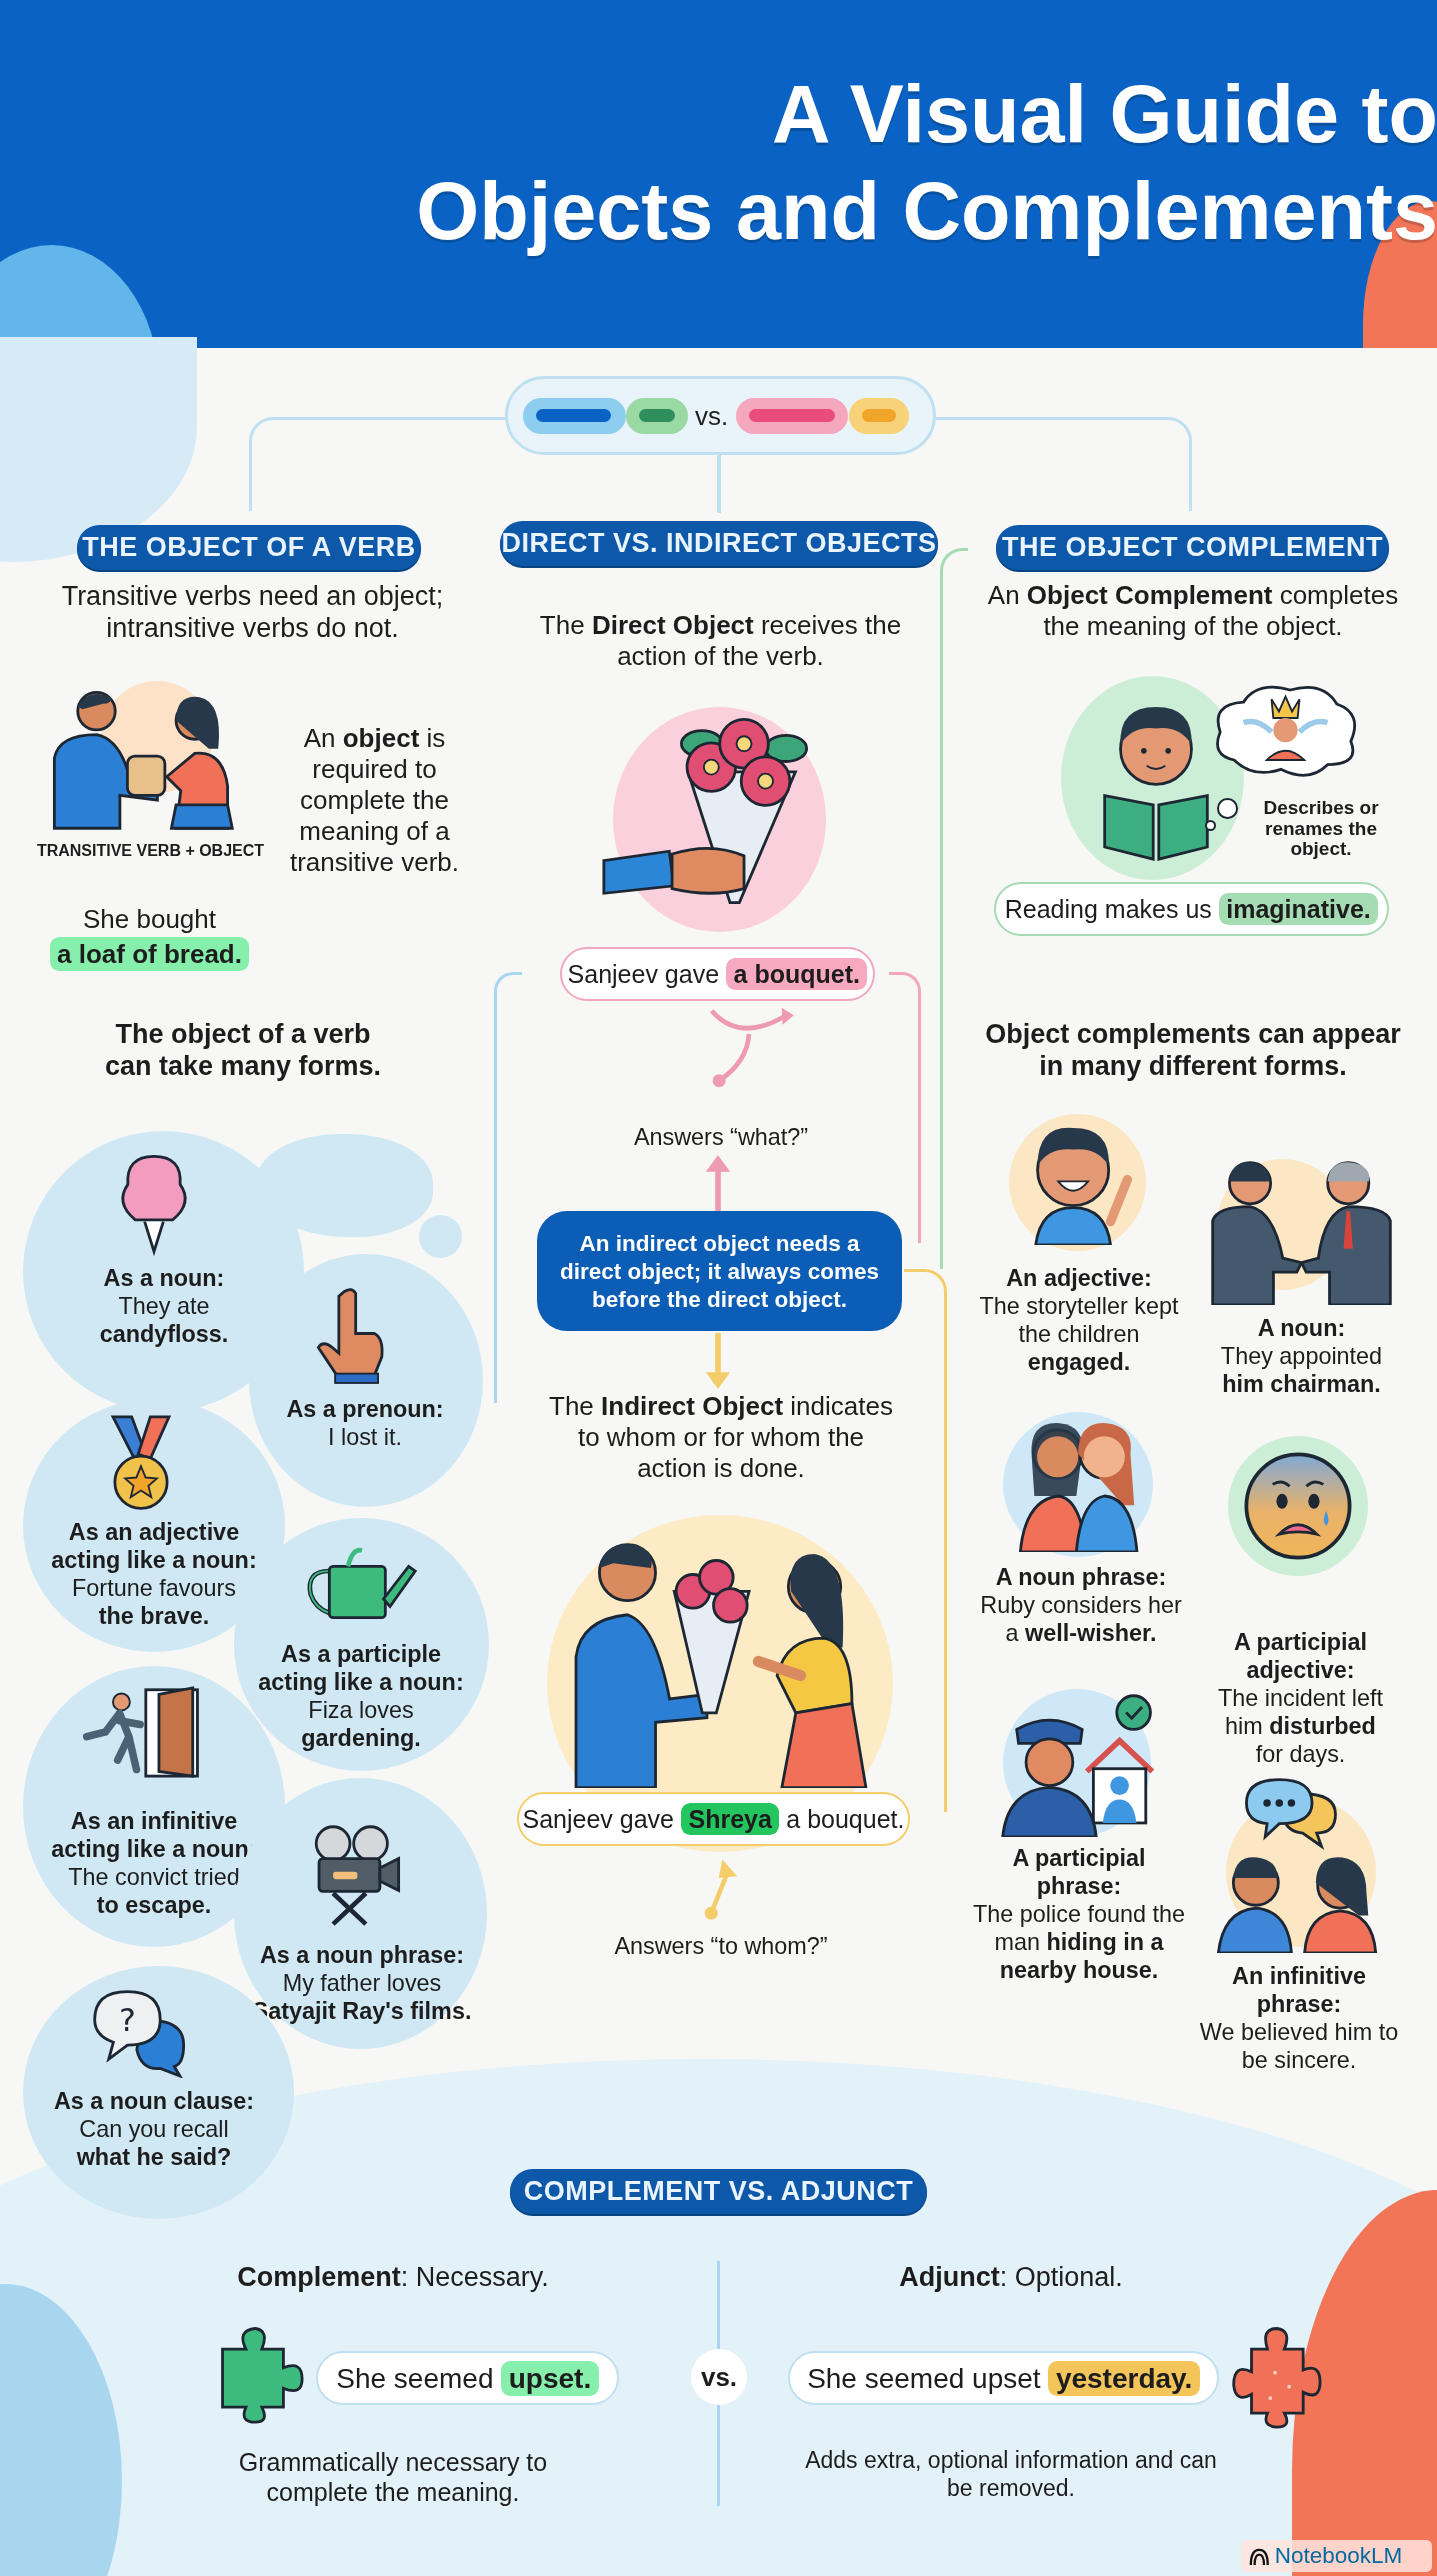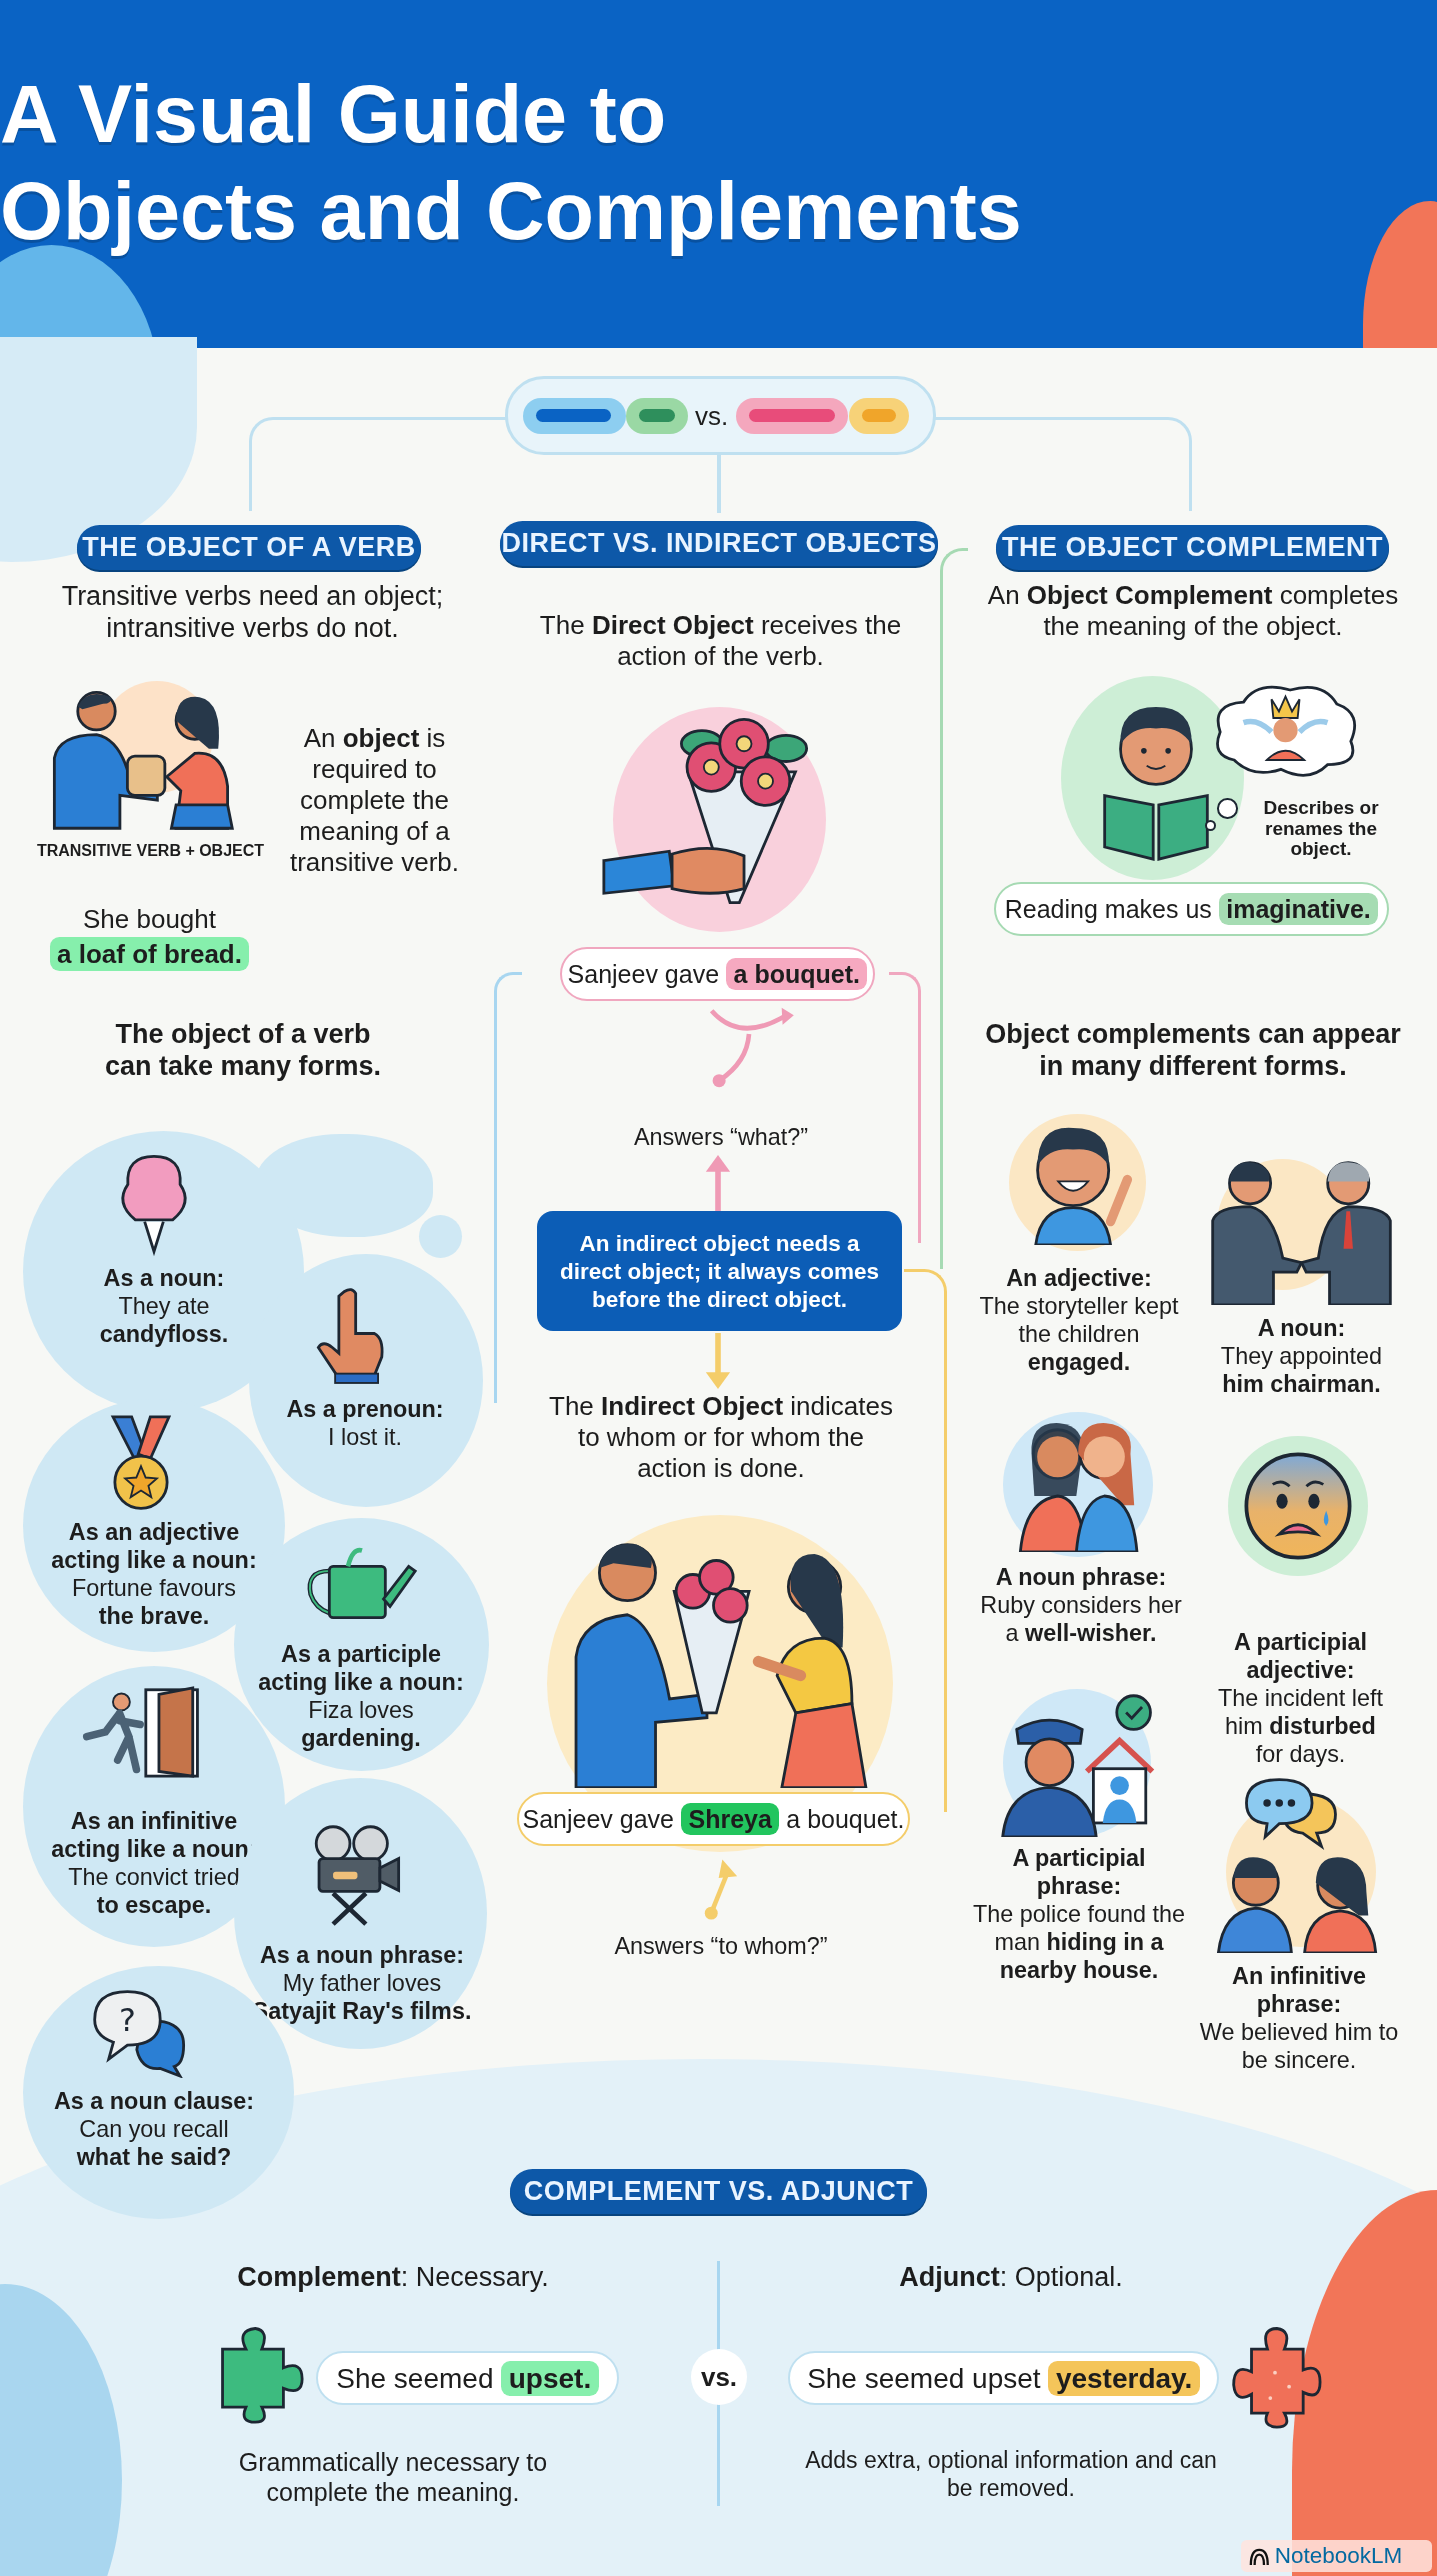--- a/index.html
+++ b/index.html
@@ -23,21 +23,21 @@
     left: -56px; top: 245px; width: 215px; height: 281px;
     background: #63b6ea; border-radius: 50% 50% 0 0;
   }
   .header .blob-right {
     right: -37px; top: 201px; width: 112px; height: 206px;
     background: #f27558; border-radius: 60% 40% 0 0;
   }
   .title {
     left: 0; top: 66px; width: 1438px;
     color: #fff; font-size: 81px; font-weight: 700; line-height: 97px;
-    text-align: left;
+    text-align: right;
     text-shadow: 0 2.8px 0 rgba(0,0,0,0.18);
   }
 
   
   .bg-blob { position: absolute; border-radius: 50%; }
 
   
   .pill {
     position: absolute; height: 45px; border-radius: 22.5px;
     background: #0d58a8; color: #e9f4ff; font-weight: 700;
@@ -287,21 +287,21 @@
 
 <div class="txt" style="left:562px; top:1123px; width:318px; font-size:23.4px;">Answers “what?”</div>
 
 <div class="icon" style="left:704px; top:1155px; width:28px; height:56px;">
   <svg width="28" height="56" viewBox="0 0 30 60">
       <rect x="12" y="14" width="6" height="46" fill="#ef9ab5"></rect>
       <polygon points="15,0 28,18 2,18" fill="#ef9ab5"></polygon>
     </svg>
 </div>
 
-<div class="abs" style="left:537px; top:1211px; width:365px; height:120px; background:#0c5db6; border-radius:16px; color:#fff; font-weight:700; font-size:22.5px; line-height:28px; text-align:center; padding:19px 19px;">An indirect object needs a direct object; it always comes before the direct object.</div>
+<div class="abs" style="left:537px; top:1211px; width:365px; height:120px; background:#0c5db6; border-radius:30px; color:#fff; font-weight:700; font-size:22.5px; line-height:28px; text-align:center; padding:19px 19px;">An indirect object needs a direct object; it always comes before the direct object.</div>
 
 <div class="icon" style="left:704px; top:1333px; width:28px; height:56px;">
   <svg width="28" height="56" viewBox="0 0 30 60">
       <rect x="12" y="0" width="6" height="44" fill="#f4cd6a"></rect>
       <polygon points="15,60 28,42 2,42" fill="#f4cd6a"></polygon>
     </svg>
 </div>
 
 <div class="txt" style="left:543px; top:1391px; width:356px; font-size:26px;">
   <span>The </span><b>Indirect Object</b><span> indicates to whom or for whom the action is done.</span>

